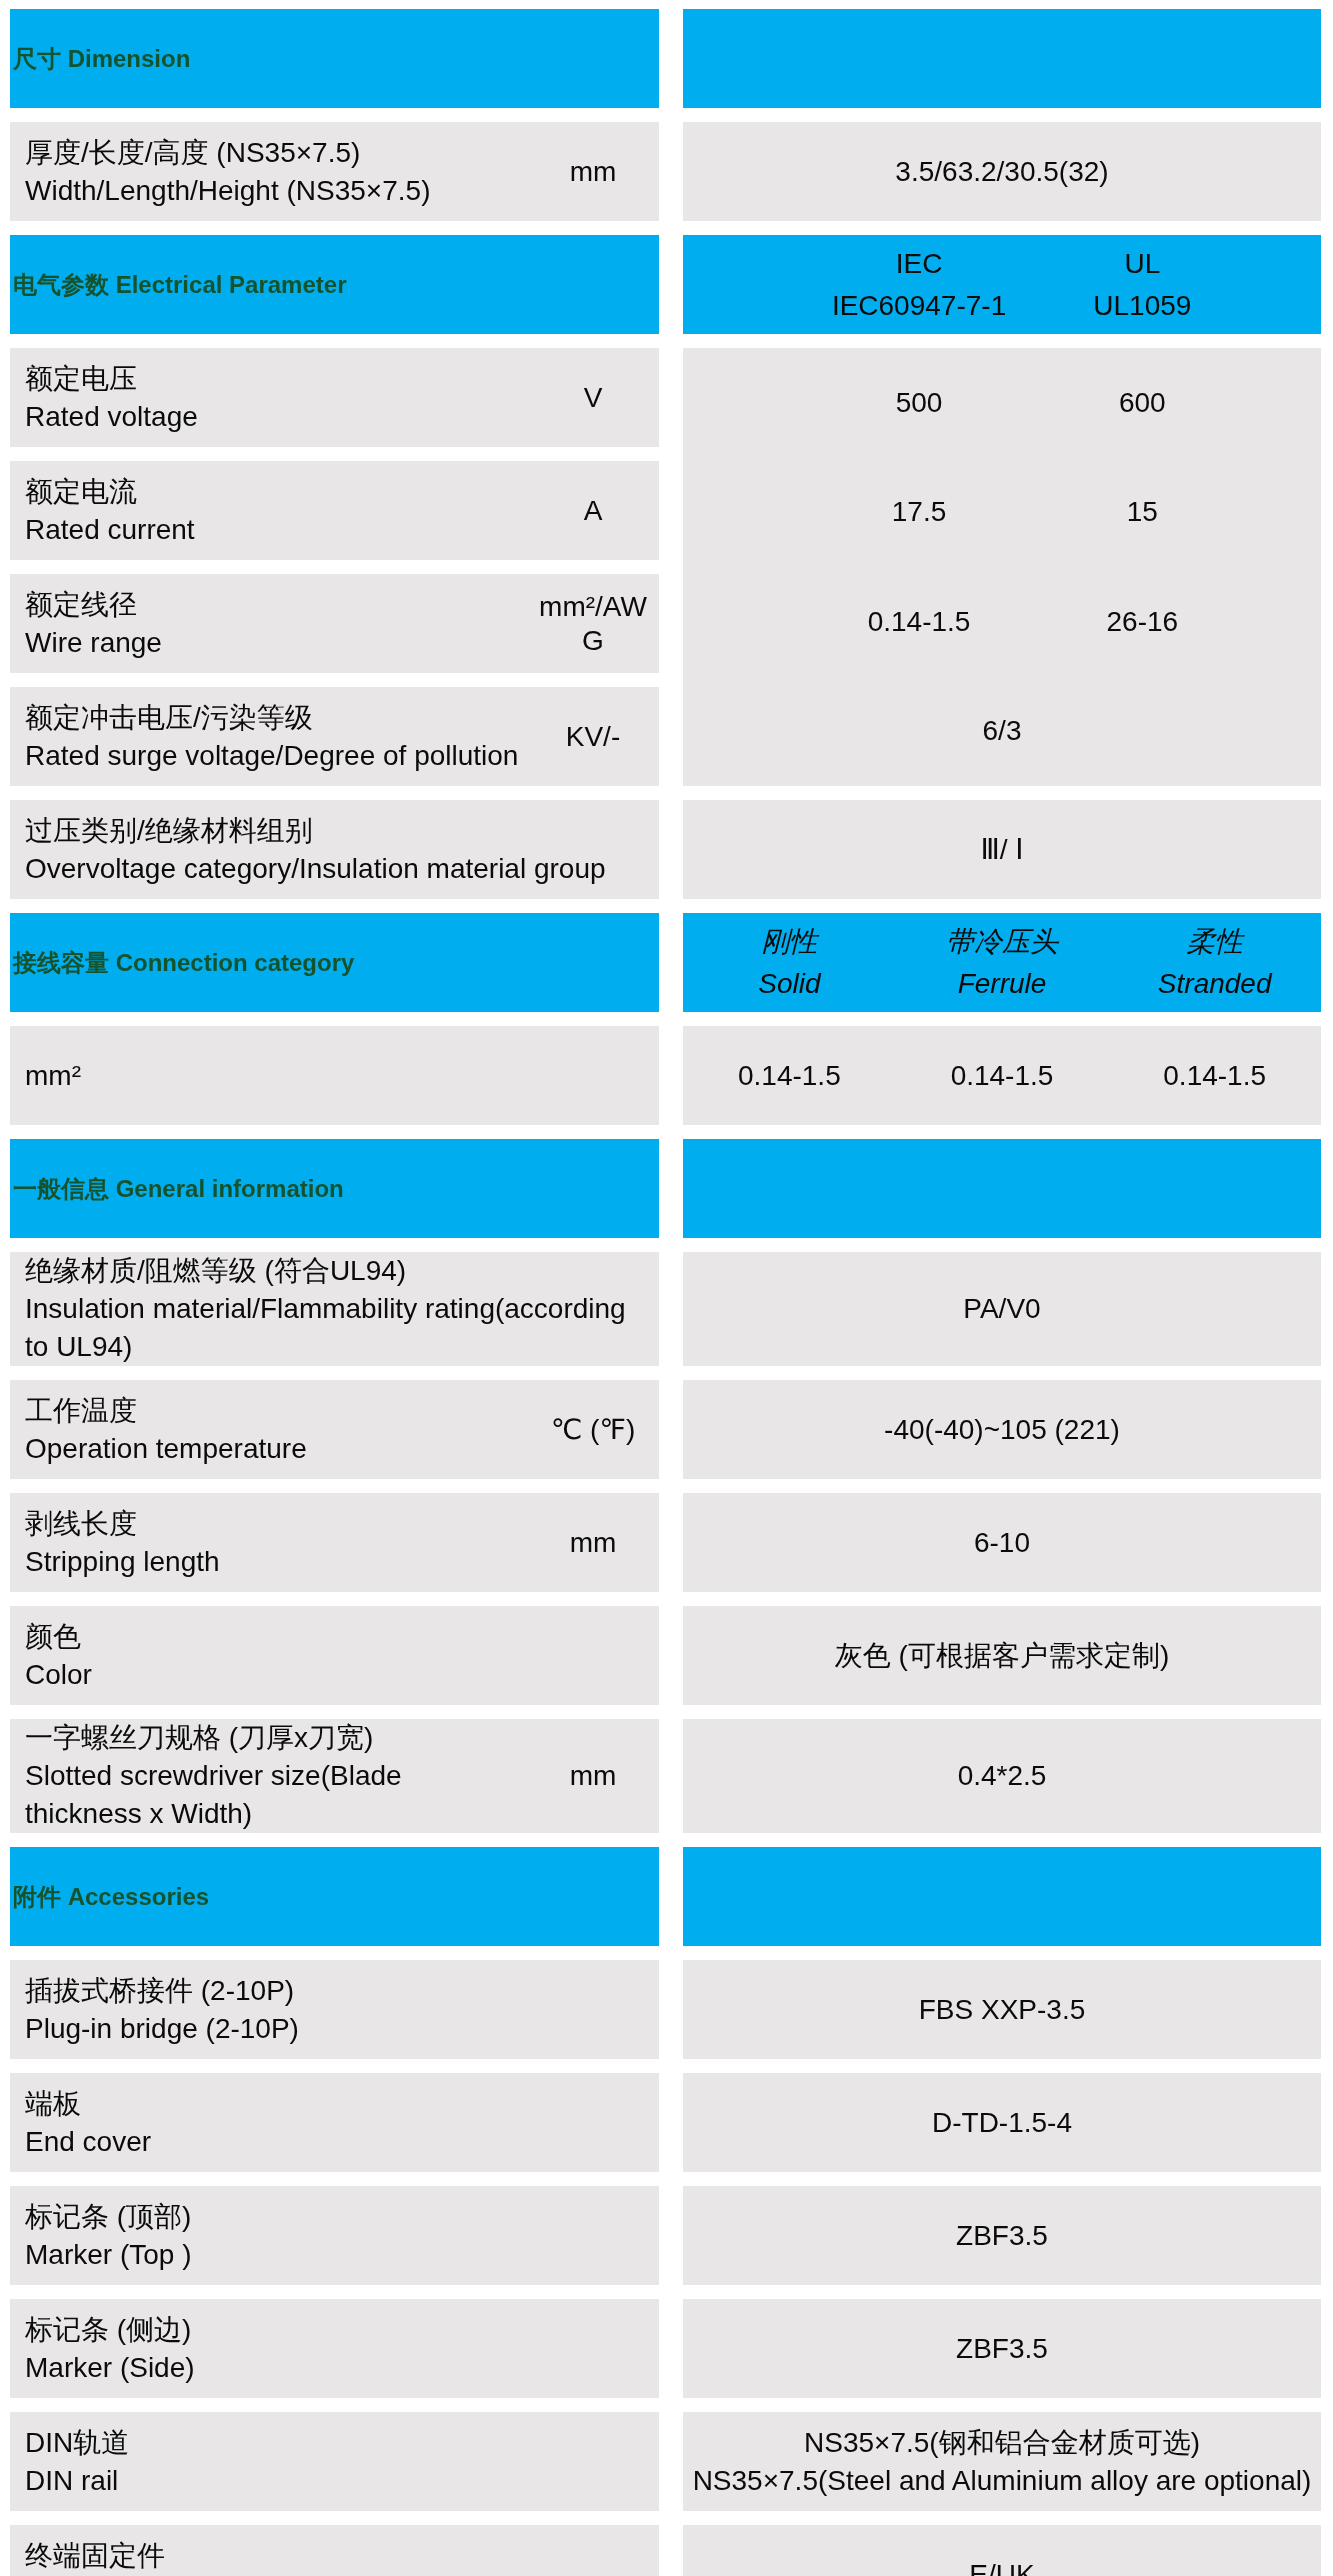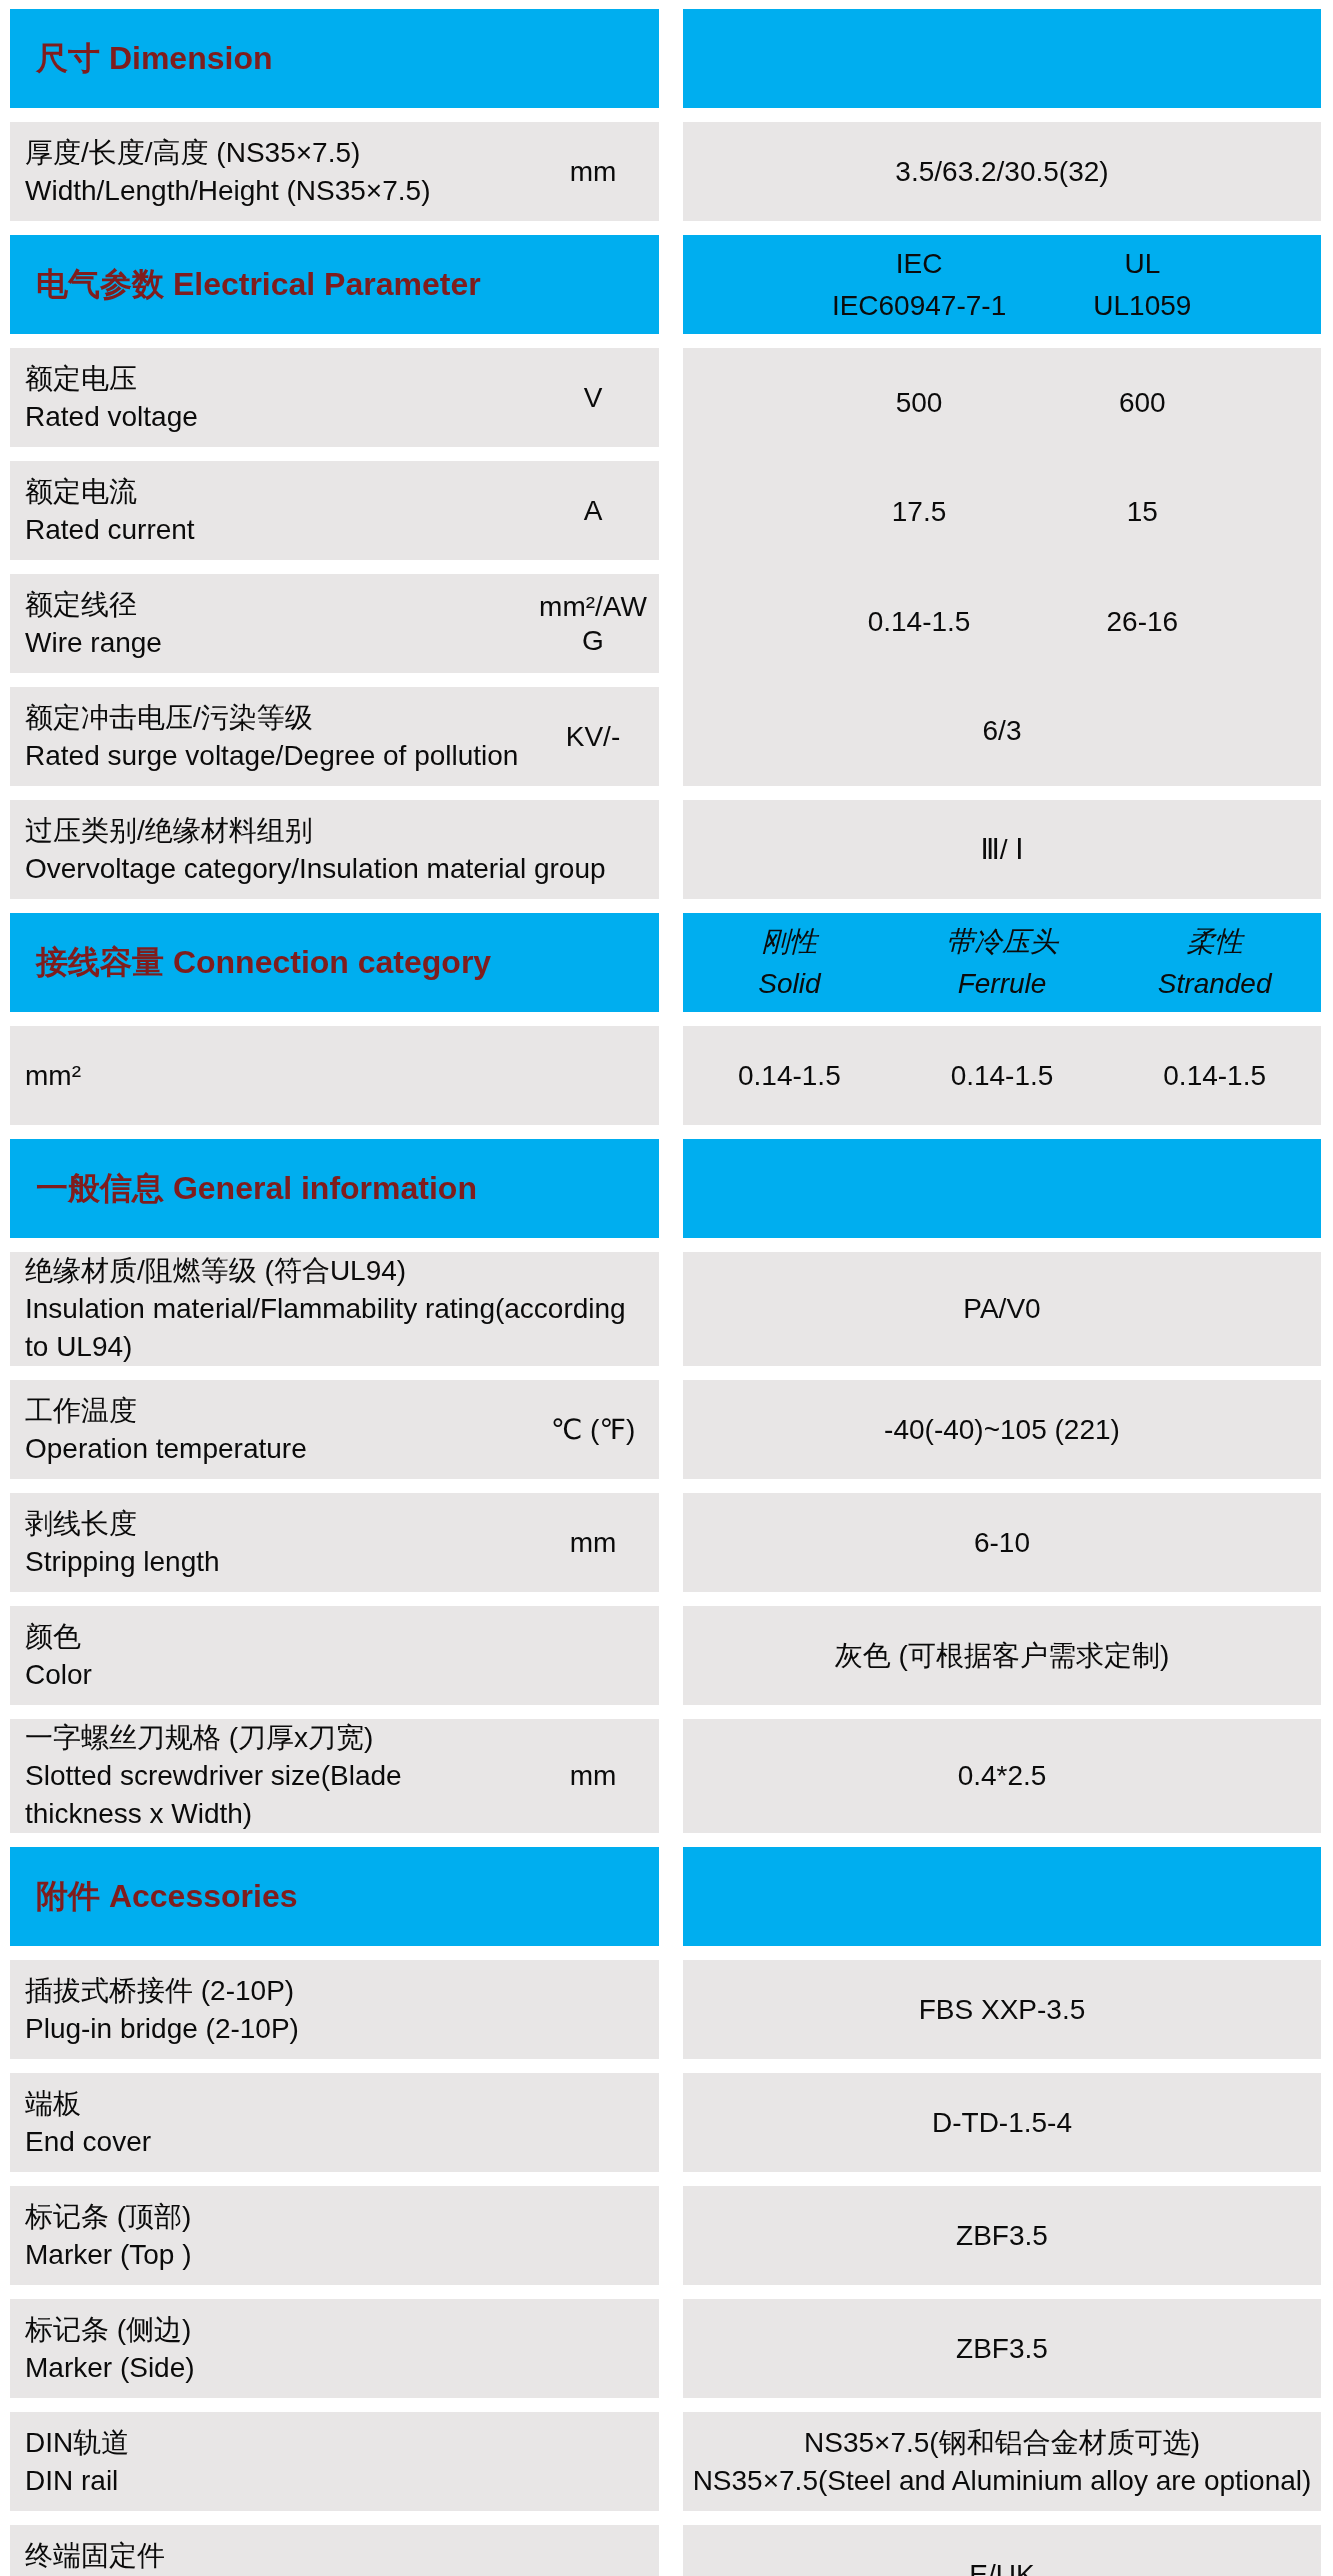--- a/index.html
+++ b/index.html
@@ -16,22 +16,22 @@
     column-gap:24px;
     row-gap:14px;
     grid-auto-rows:minmax(99px,auto);
   }
   .L{grid-column:1;}
   .R{grid-column:2;}
   .cell{background:#e8e6e6;box-sizing:border-box;}
   .hdr{
     background:#00aeef;box-sizing:border-box;
     display:flex;align-items:center;
-    padding-left:26px;
-    font-size:32px;font-weight:bold;color:#7f1d1d;
+    padding-left:3px;
+    font-size:24px;font-weight:bold;color:#14532d;
   }
   .hdrplain{background:#00aeef;box-sizing:border-box;}
   
   .lcell{display:flex;align-items:center;padding-left:15px;}
   .lab{flex:1 1 auto;font-size:28px;line-height:38px;padding-right:6px;}
   .lab .zh,.lab .en{display:block;}
   .unit{
     flex:0 0 auto;width:124px;padding-right:4px;
     text-align:center;font-size:28px;line-height:34px;
     word-break:break-all;

